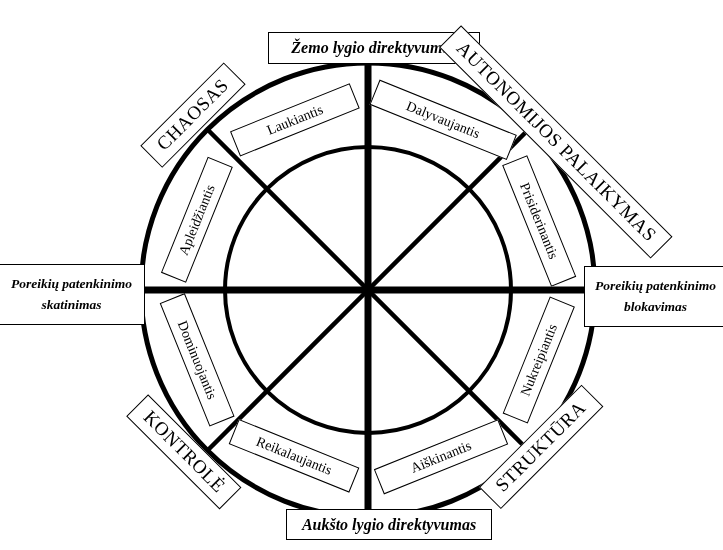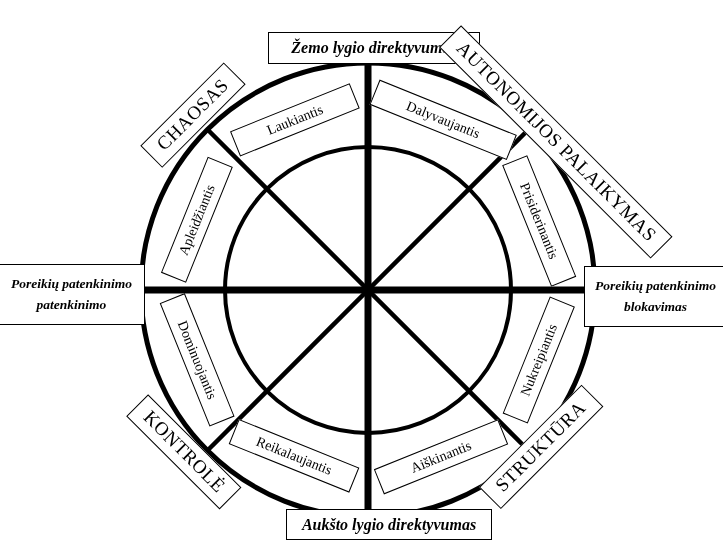--- a/index.html
+++ b/index.html
@@ -67,21 +67,21 @@
     <line x1="368" y1="62" x2="368" y2="510" stroke="#000000" stroke-width="7"></line>
     <line x1="142" y1="290" x2="585" y2="290" stroke="#000000" stroke-width="7"></line>
   </svg>
 
   <div class="axis-box h-cap" style="left:268px; top:32px; width:210px; height:30px;">Žemo lygio direktyvumas</div>
 
   <div class="axis-box h-cap" style="left:286px; top:509px; width:204px; height:29px;text-align:right;">Aukšto lygio direktyvumas</div>
 
   <div class="axis-box side-cap" style="left:-2px; top:264px; width:145px; height:59px;">
     <span>Poreikių patenkinimo</span>
-    <span>patenkinimo</span>
+    <span>skatinimas</span>
   </div>
 
   <div class="axis-box side-cap" style="left:584px; top:266px; width:141px; height:59px;">
     <span>Poreikių patenkinimo</span>
     <span>blokavimas</span>
   </div>
 
   <div class="rot-label quadrant-label" style="left:193px; top:115px; --rot:-45deg;">CHAOSAS</div>
 
   <div class="rot-label quadrant-label" style="left:556px; top:142px; --rot:45deg;">AUTONOMIJOS PALAIKYMAS</div>

